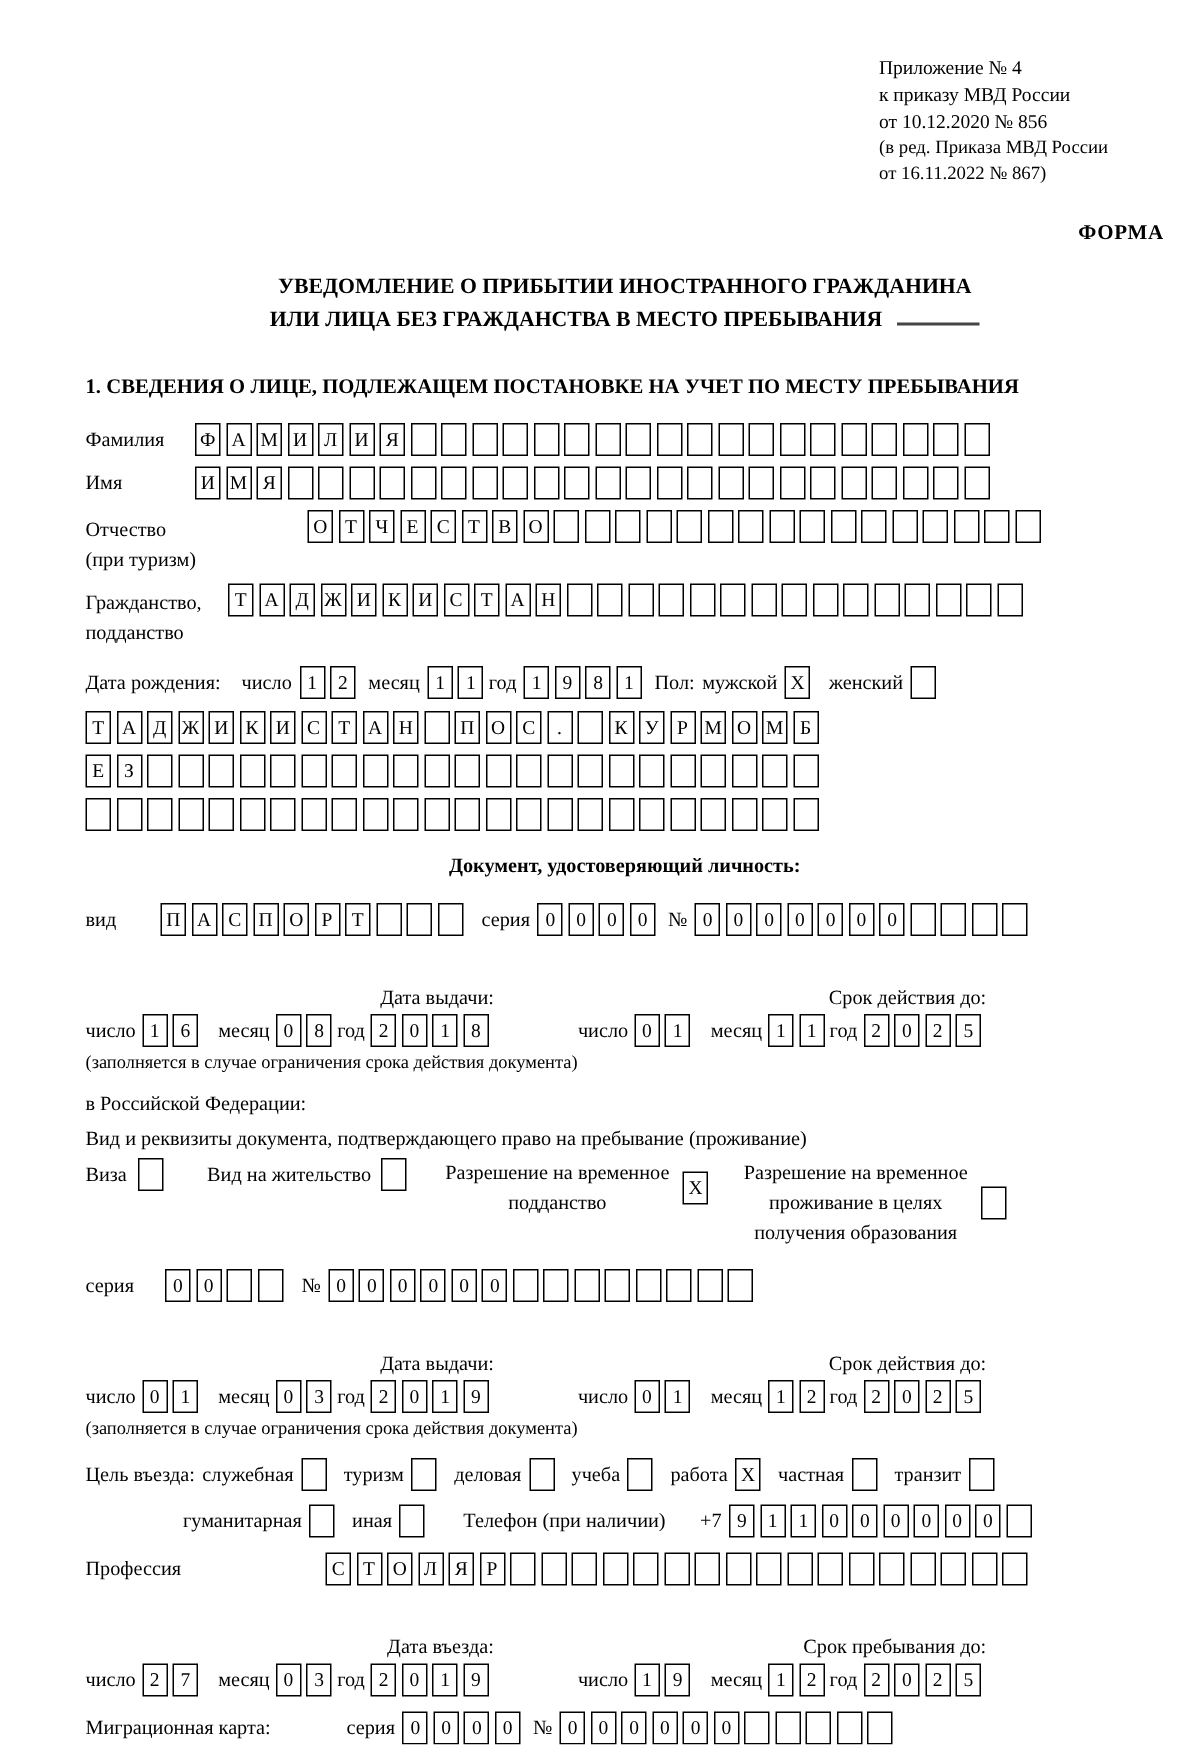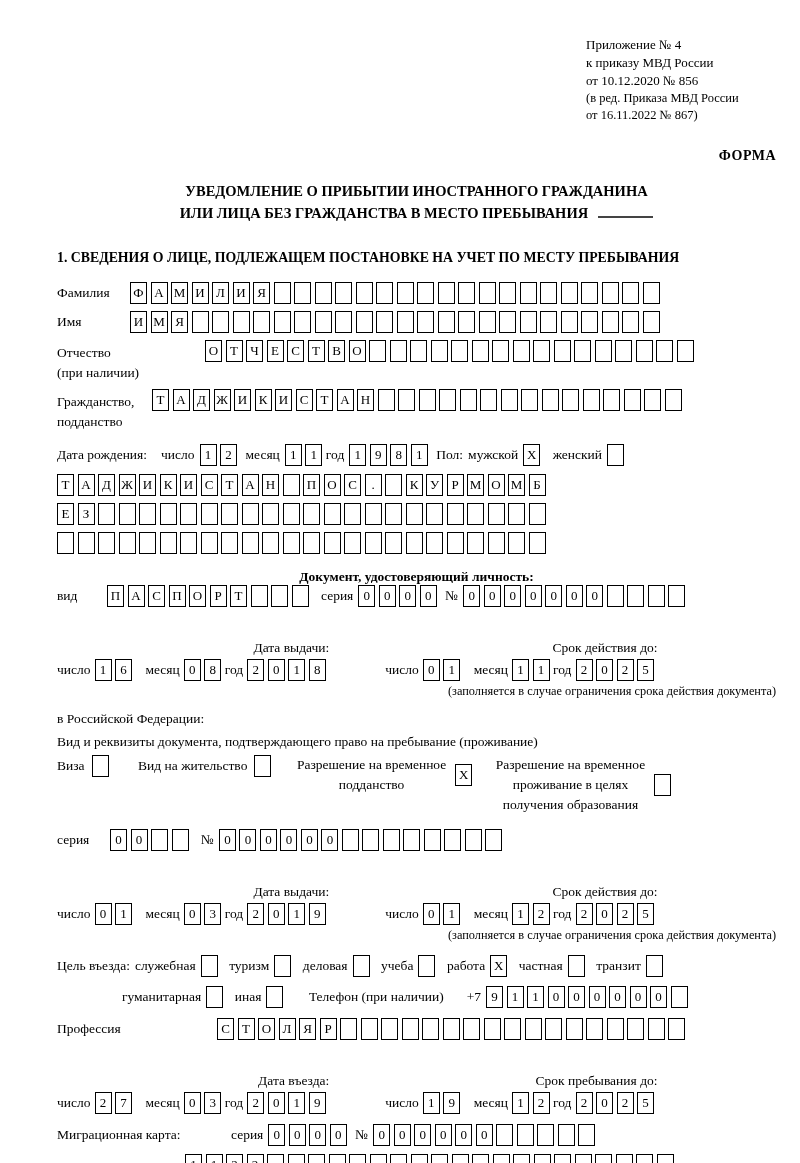--- a/index.html
+++ b/index.html
@@ -45,21 +45,21 @@
   .multirow-boxes > .boxes { margin-bottom:7px; }
 
   .doc-heading { text-align:center; font-weight:bold; margin-top:8px; font-size:13.5px; }
 
   .datepair { display:flex; margin-top:9px; }
   .datecol .dtitle { text-align:right; margin-bottom:3px;margin-top:24px; }
   .daterow { display:flex; align-items:center; }
   .daterow .dlbl { margin-right:4px; white-space:nowrap; }
   .daterow .mgap { margin-left:10px; }
   .datecol.right { margin-left:56px; }
-  .note { font-size:12.3px; text-align:right; margin-top:3px; }
+  .note { font-size:12.3px; margin-top:3px; }
 
   .opt-row { display:flex; align-items:flex-start; margin-top:10px; }
   .opt { display:flex; align-items:center; }
   .opt .olabel { margin-right:7px; white-space:nowrap; }
   .opt .olabel-c { text-align:center; line-height:20px; margin-right:9px; }
 
   .purpose-row { display:flex; align-items:center; margin-top:12px; }
   .purpose-row .plabel { margin-right:5px; white-space:nowrap; }
   .purpose-row .pgap { margin-left:8px; }
 </style>
@@ -145,21 +145,21 @@
         <span class="cbox"></span>
         <span class="cbox"></span>
         <span class="cbox"></span>
         <span class="cbox"></span>
       </div>
   </div>
 
   <div class="frow">
     <div class="flabel w148 lblblock">
       <div>Отчество</div>
-      <div>(при наличии)</div>
+      <div>(при туризм)</div>
     </div>
     <div class="boxes">
         <span class="cbox">О</span>
         <span class="cbox">Т</span>
         <span class="cbox">Ч</span>
         <span class="cbox">Е</span>
         <span class="cbox">С</span>
         <span class="cbox">Т</span>
         <span class="cbox">В</span>
         <span class="cbox">О</span>
@@ -325,21 +325,21 @@
           <span class="cbox"></span>
           <span class="cbox"></span>
           <span class="cbox"></span>
           <span class="cbox"></span>
         </div>
     </div>
   </div>
 
   <div class="doc-heading">Документ, удостоверяющий личность:</div>
 
-  <div class="inline-row" style="margin-top:0;">
+  <div class="inline-row" style="margin-top:17px;">
     <span class="lbl" style="width:45px;">вид</span>
     <span class="boxes">
         <span class="cbox">П</span>
         <span class="cbox">А</span>
         <span class="cbox">С</span>
         <span class="cbox">П</span>
         <span class="cbox">О</span>
         <span class="cbox">Р</span>
         <span class="cbox">Т</span>
         <span class="cbox"></span>

